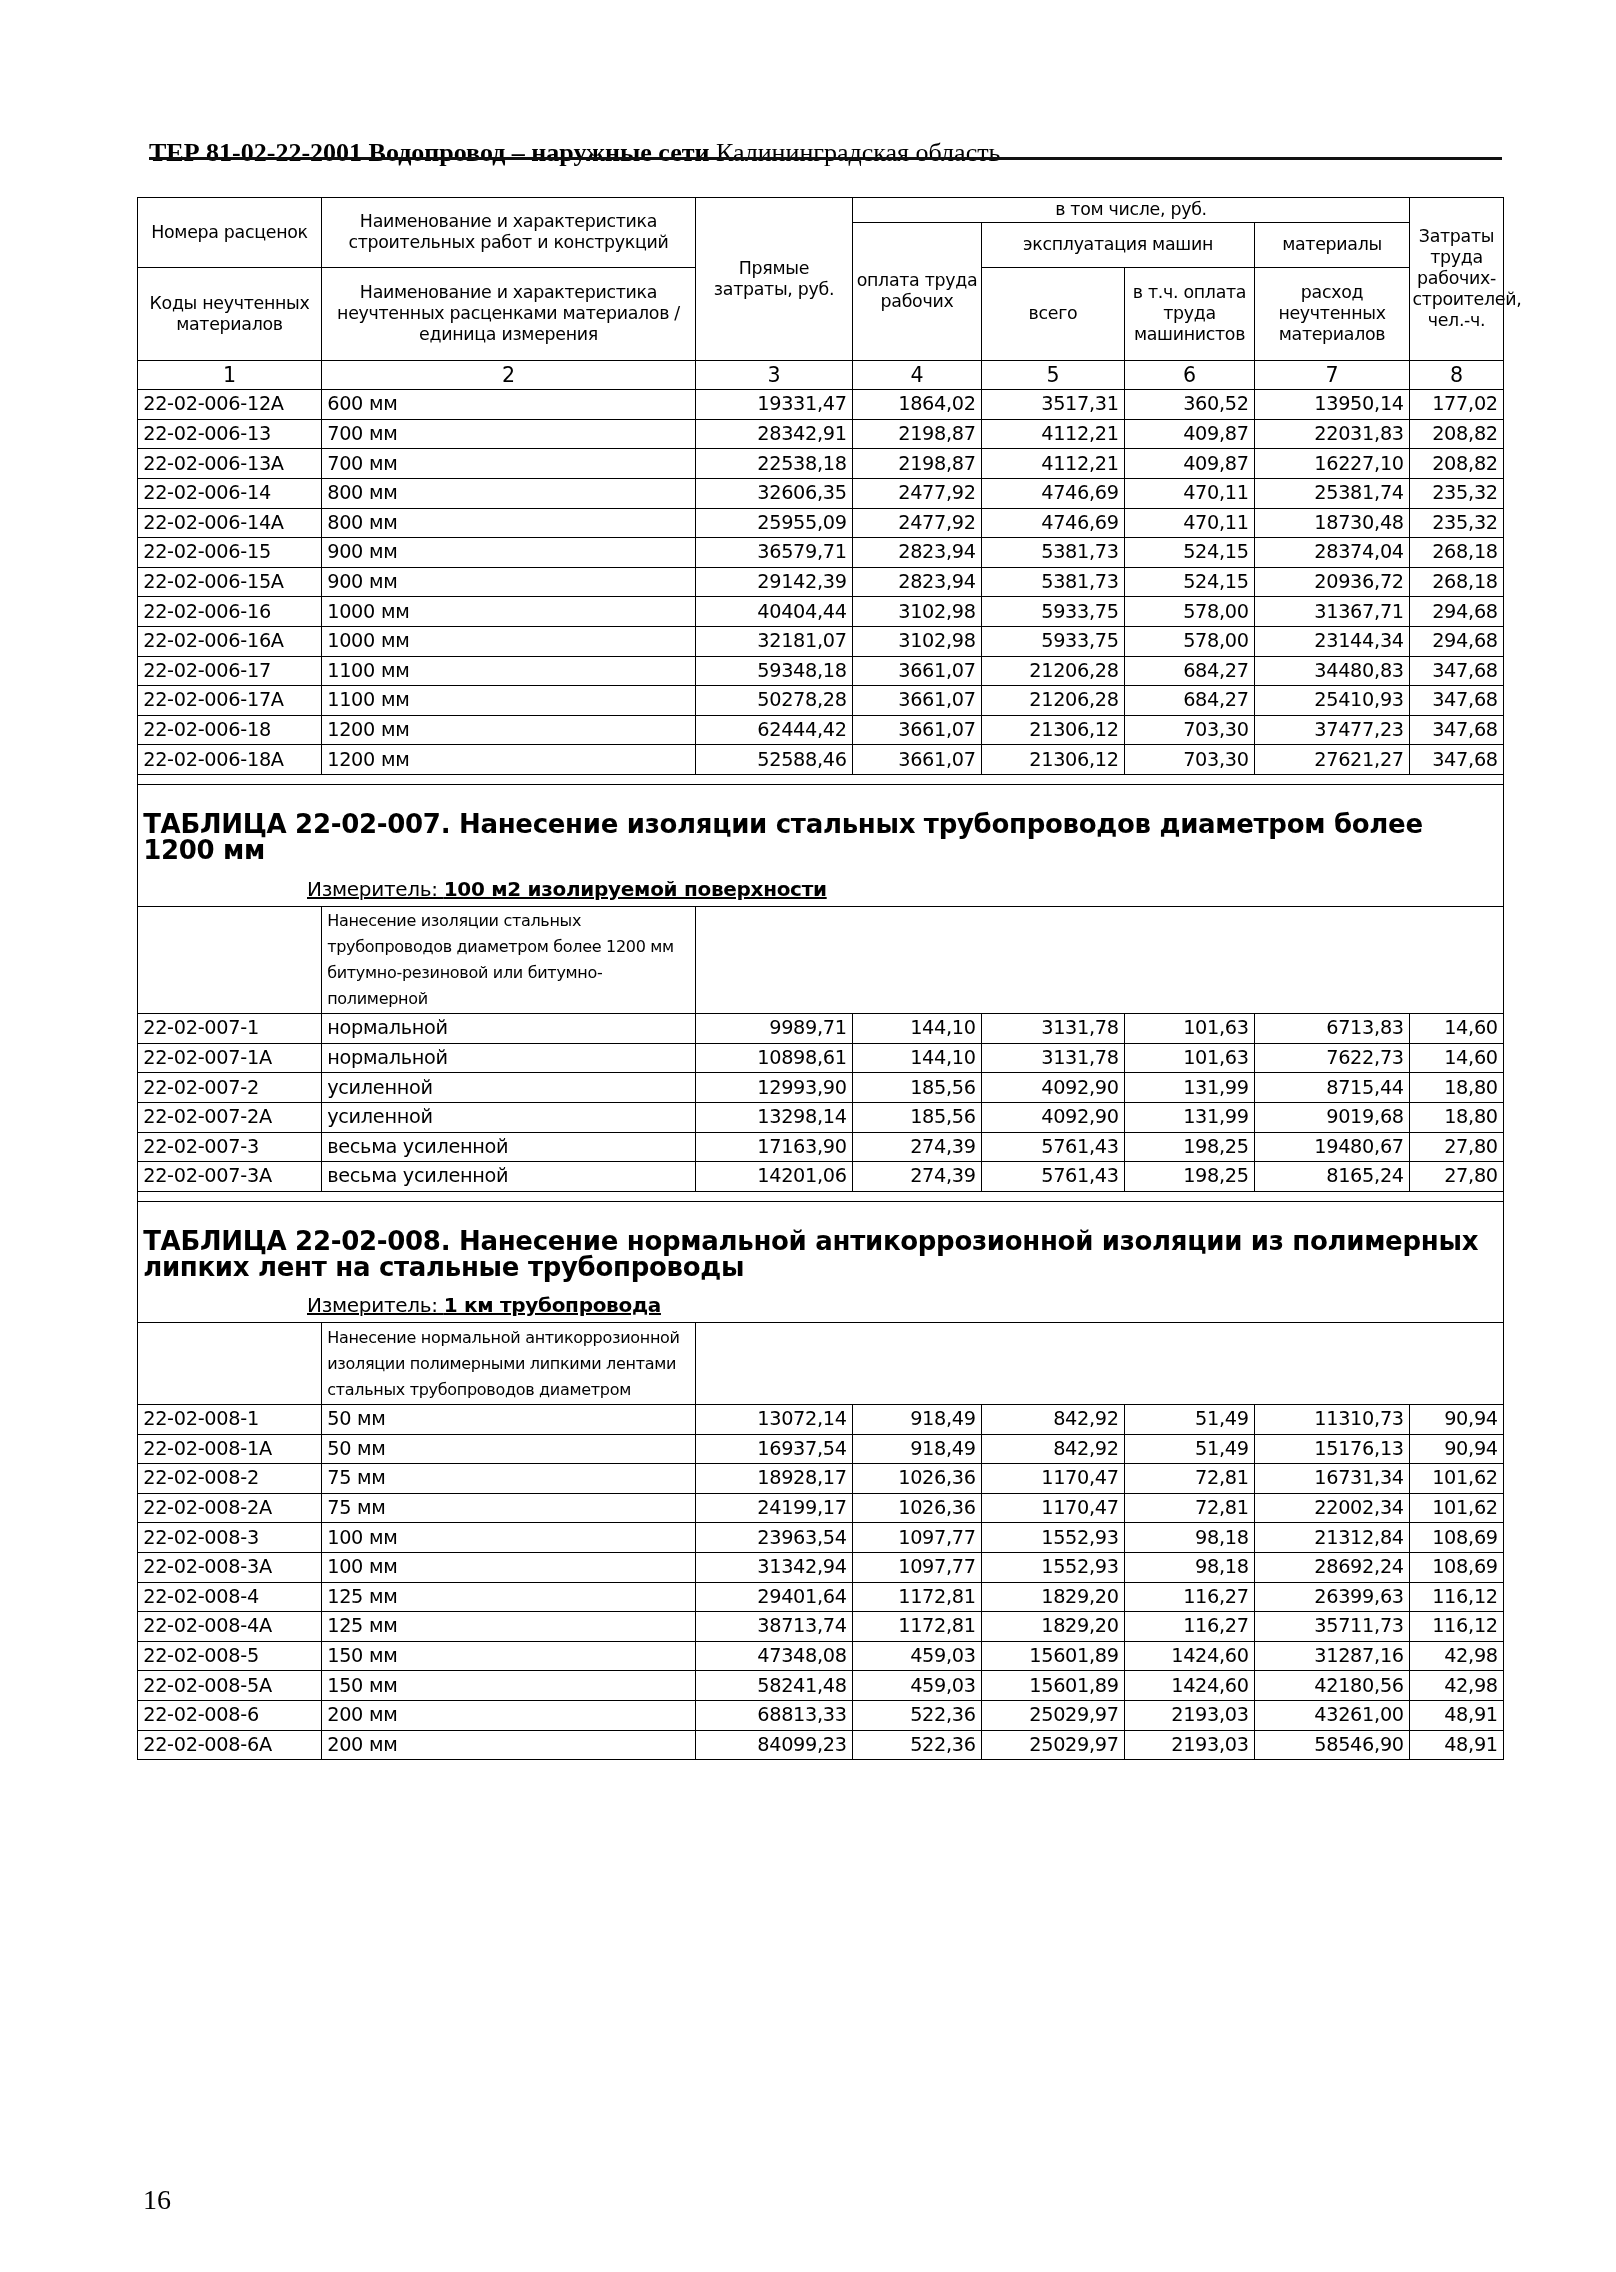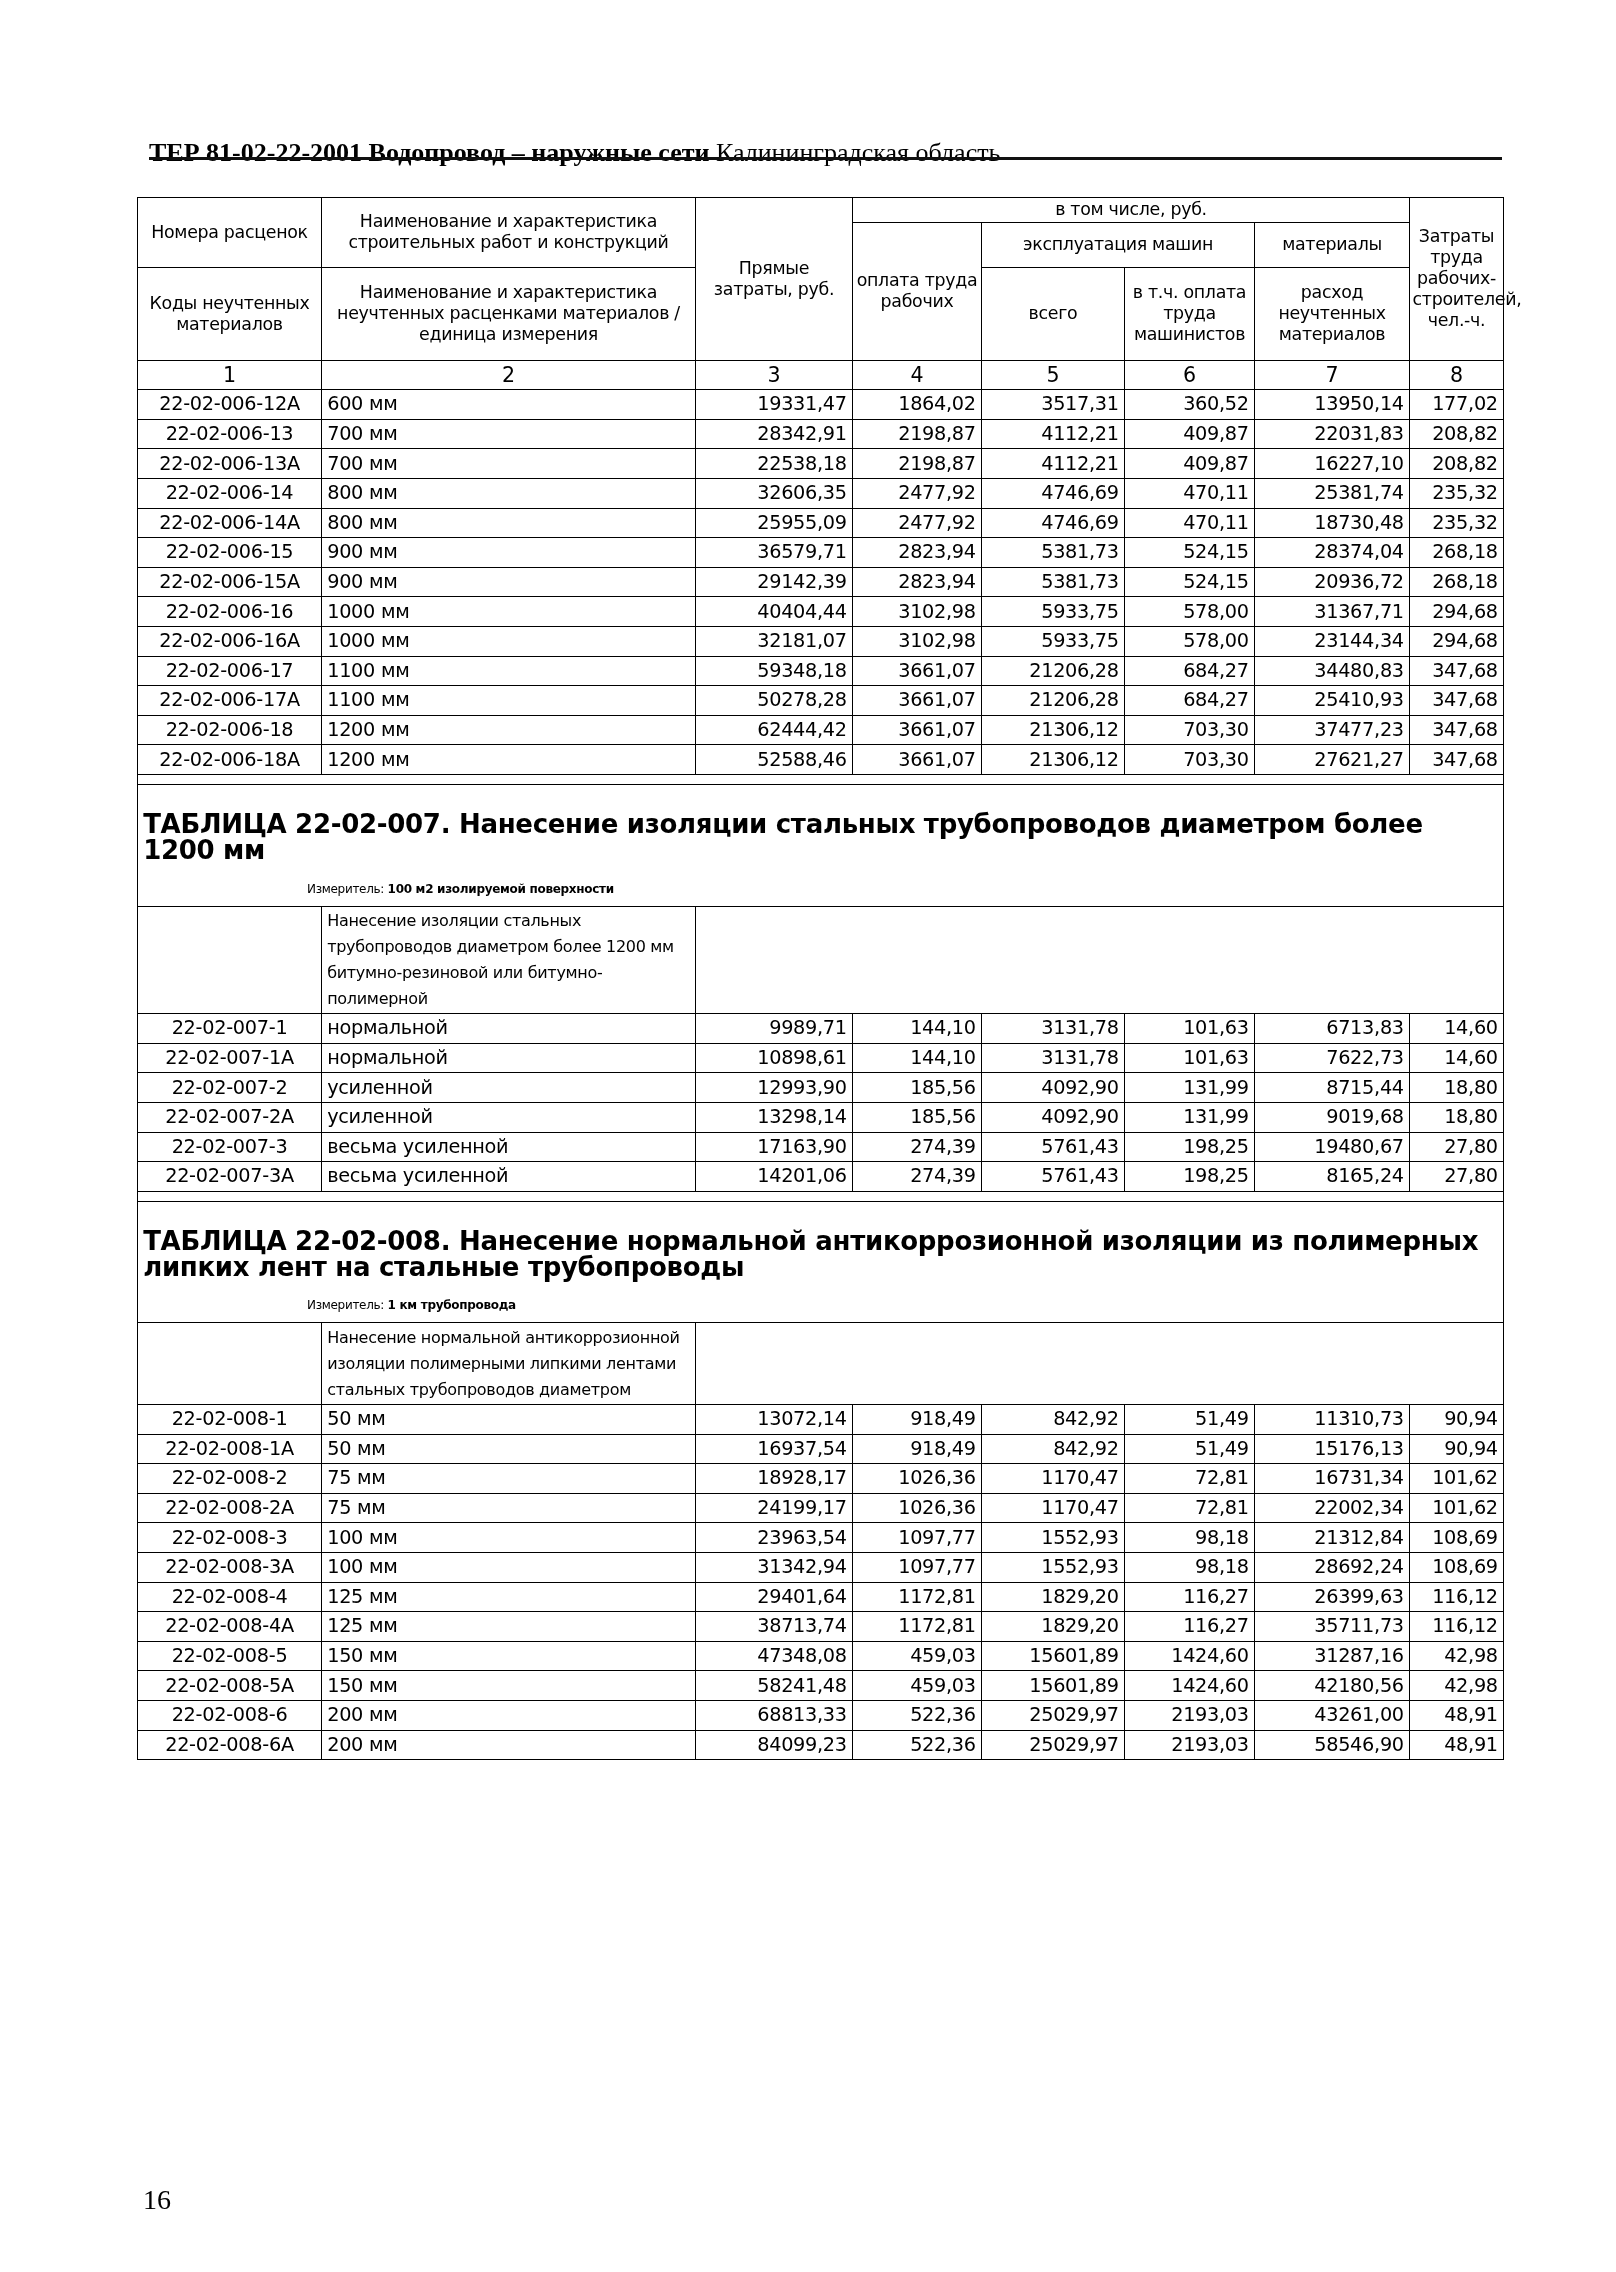--- a/index.html
+++ b/index.html
@@ -4,25 +4,25 @@
 <style>
   html, body { margin:0; padding:0; background:#ffffff; }
   body { width:1616px; height:2273px; position:relative; color:#000; font-family:"DejaVu Sans", sans-serif; }
   .page-header { position:absolute; left:149px; top:138px; font-family:"Liberation Serif", serif; font-size:26px; white-space:nowrap; }
   .page-header b { font-weight:bold; }
   .header-rule { position:absolute; left:149px; top:157px; width:1353px; height:2.6px; background:#111; }
   .tbl { position:absolute; left:137px; width:1366px; border-collapse:collapse; table-layout:fixed; font-size:19.3px; letter-spacing:-0.3px; }
   .tbl td { border:1.9px solid #000; padding:1.3px 5.2px; vertical-align:top; line-height:26px; }
   .hdr td { text-align:center; vertical-align:middle; font-size:17.4px; line-height:21px; padding:1.3px 2.6px; }
   .nums td { text-align:center; font-size:20.6px; }
-  .code { text-align:center; }
+  .code { text-align:left; }
   .num { text-align:right; }
   .sec td { border-left:1.9px solid #000; border-right:1.9px solid #000;margin-top:28px; }
   .sec-title { font-weight:bold; font-size:26px; line-height:34px; padding:26px 5.2px 6.4px 5.2px !important; border-bottom:none !important; }
-  .sec-meter { padding:6.4px 5.2px 3.9px 169px !important; font-size:12px; border-top:none !important; }
+  .sec-meter { padding:6.4px 5.2px 3.9px 169px !important; font-size:20px; border-top:none !important;text-decoration:underline; }
   .sec-meter b { font-weight:bold; }
   .sec-desc td { font-size:16px; line-height:26px; }
   .page-number { position:absolute; left:143px; top:2184px; font-family:"Liberation Serif", serif; font-size:28px;text-align:right; }
 </style>
 </head>
 <body>
 
 <div class="page-header"><b>ТЕР 81-02-22-2001 Водопровод – наружные сети</b><span> Калининградская область</span></div>
 <div class="header-rule"></div>
 

